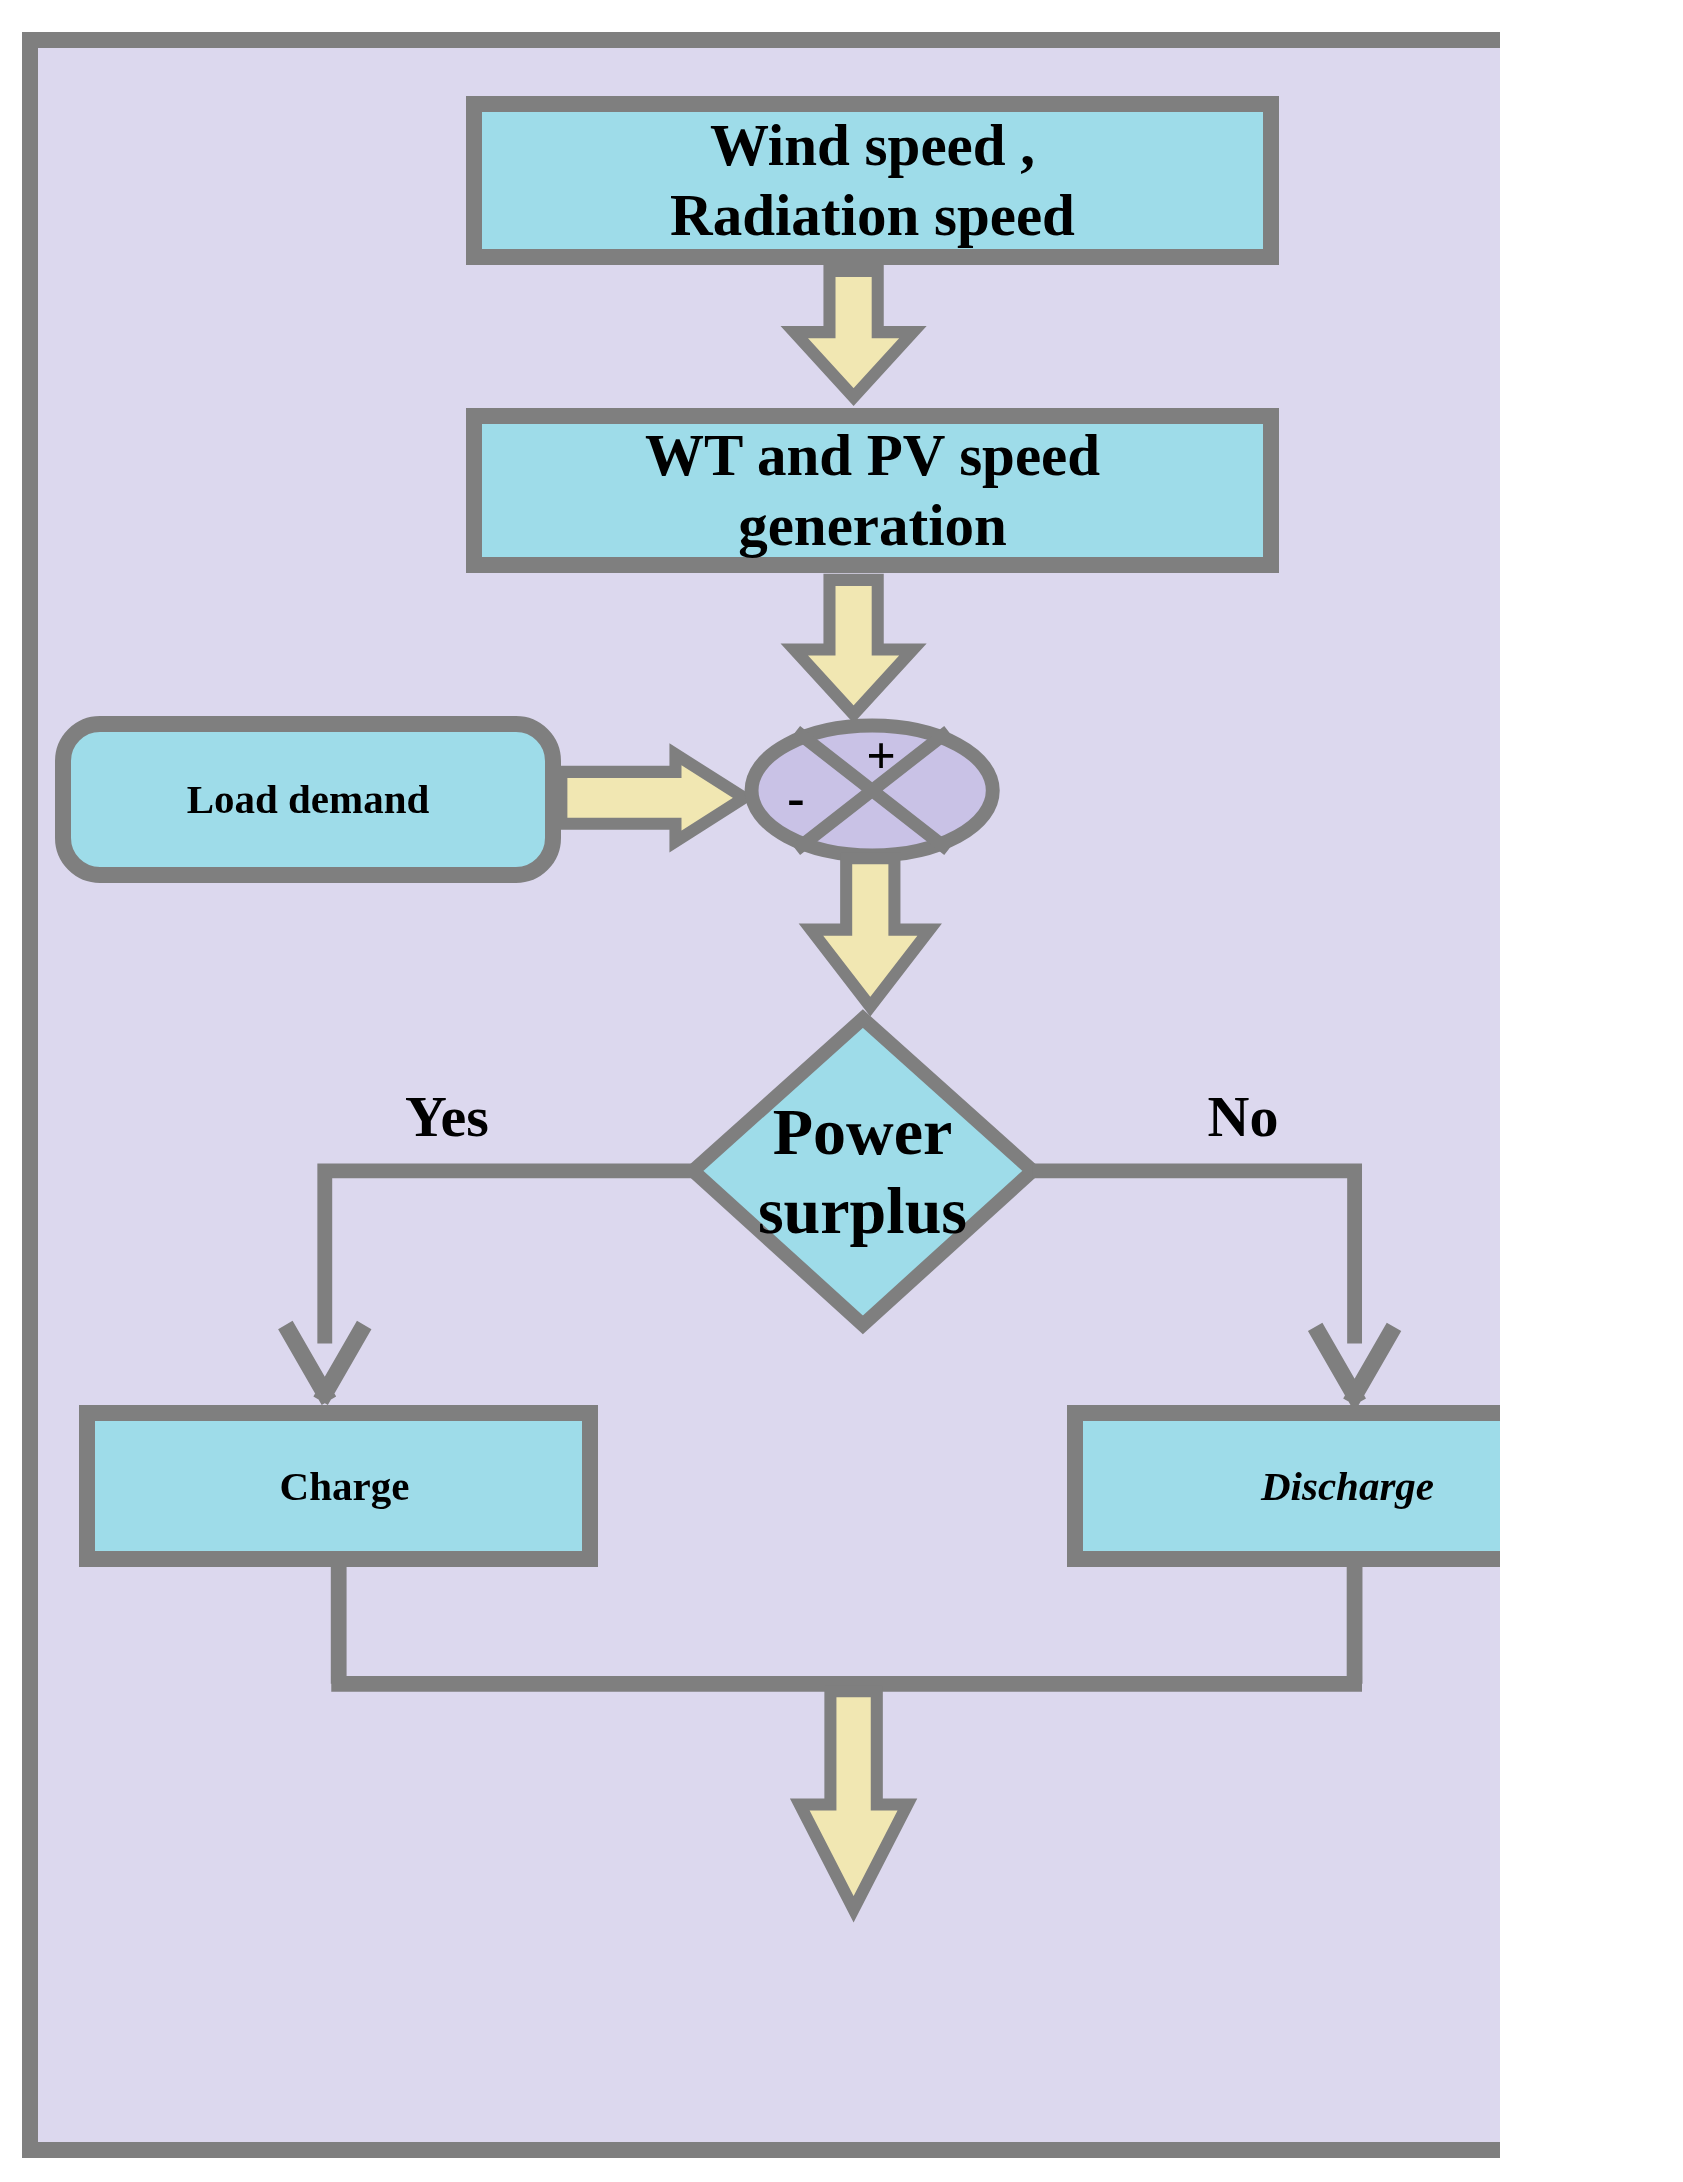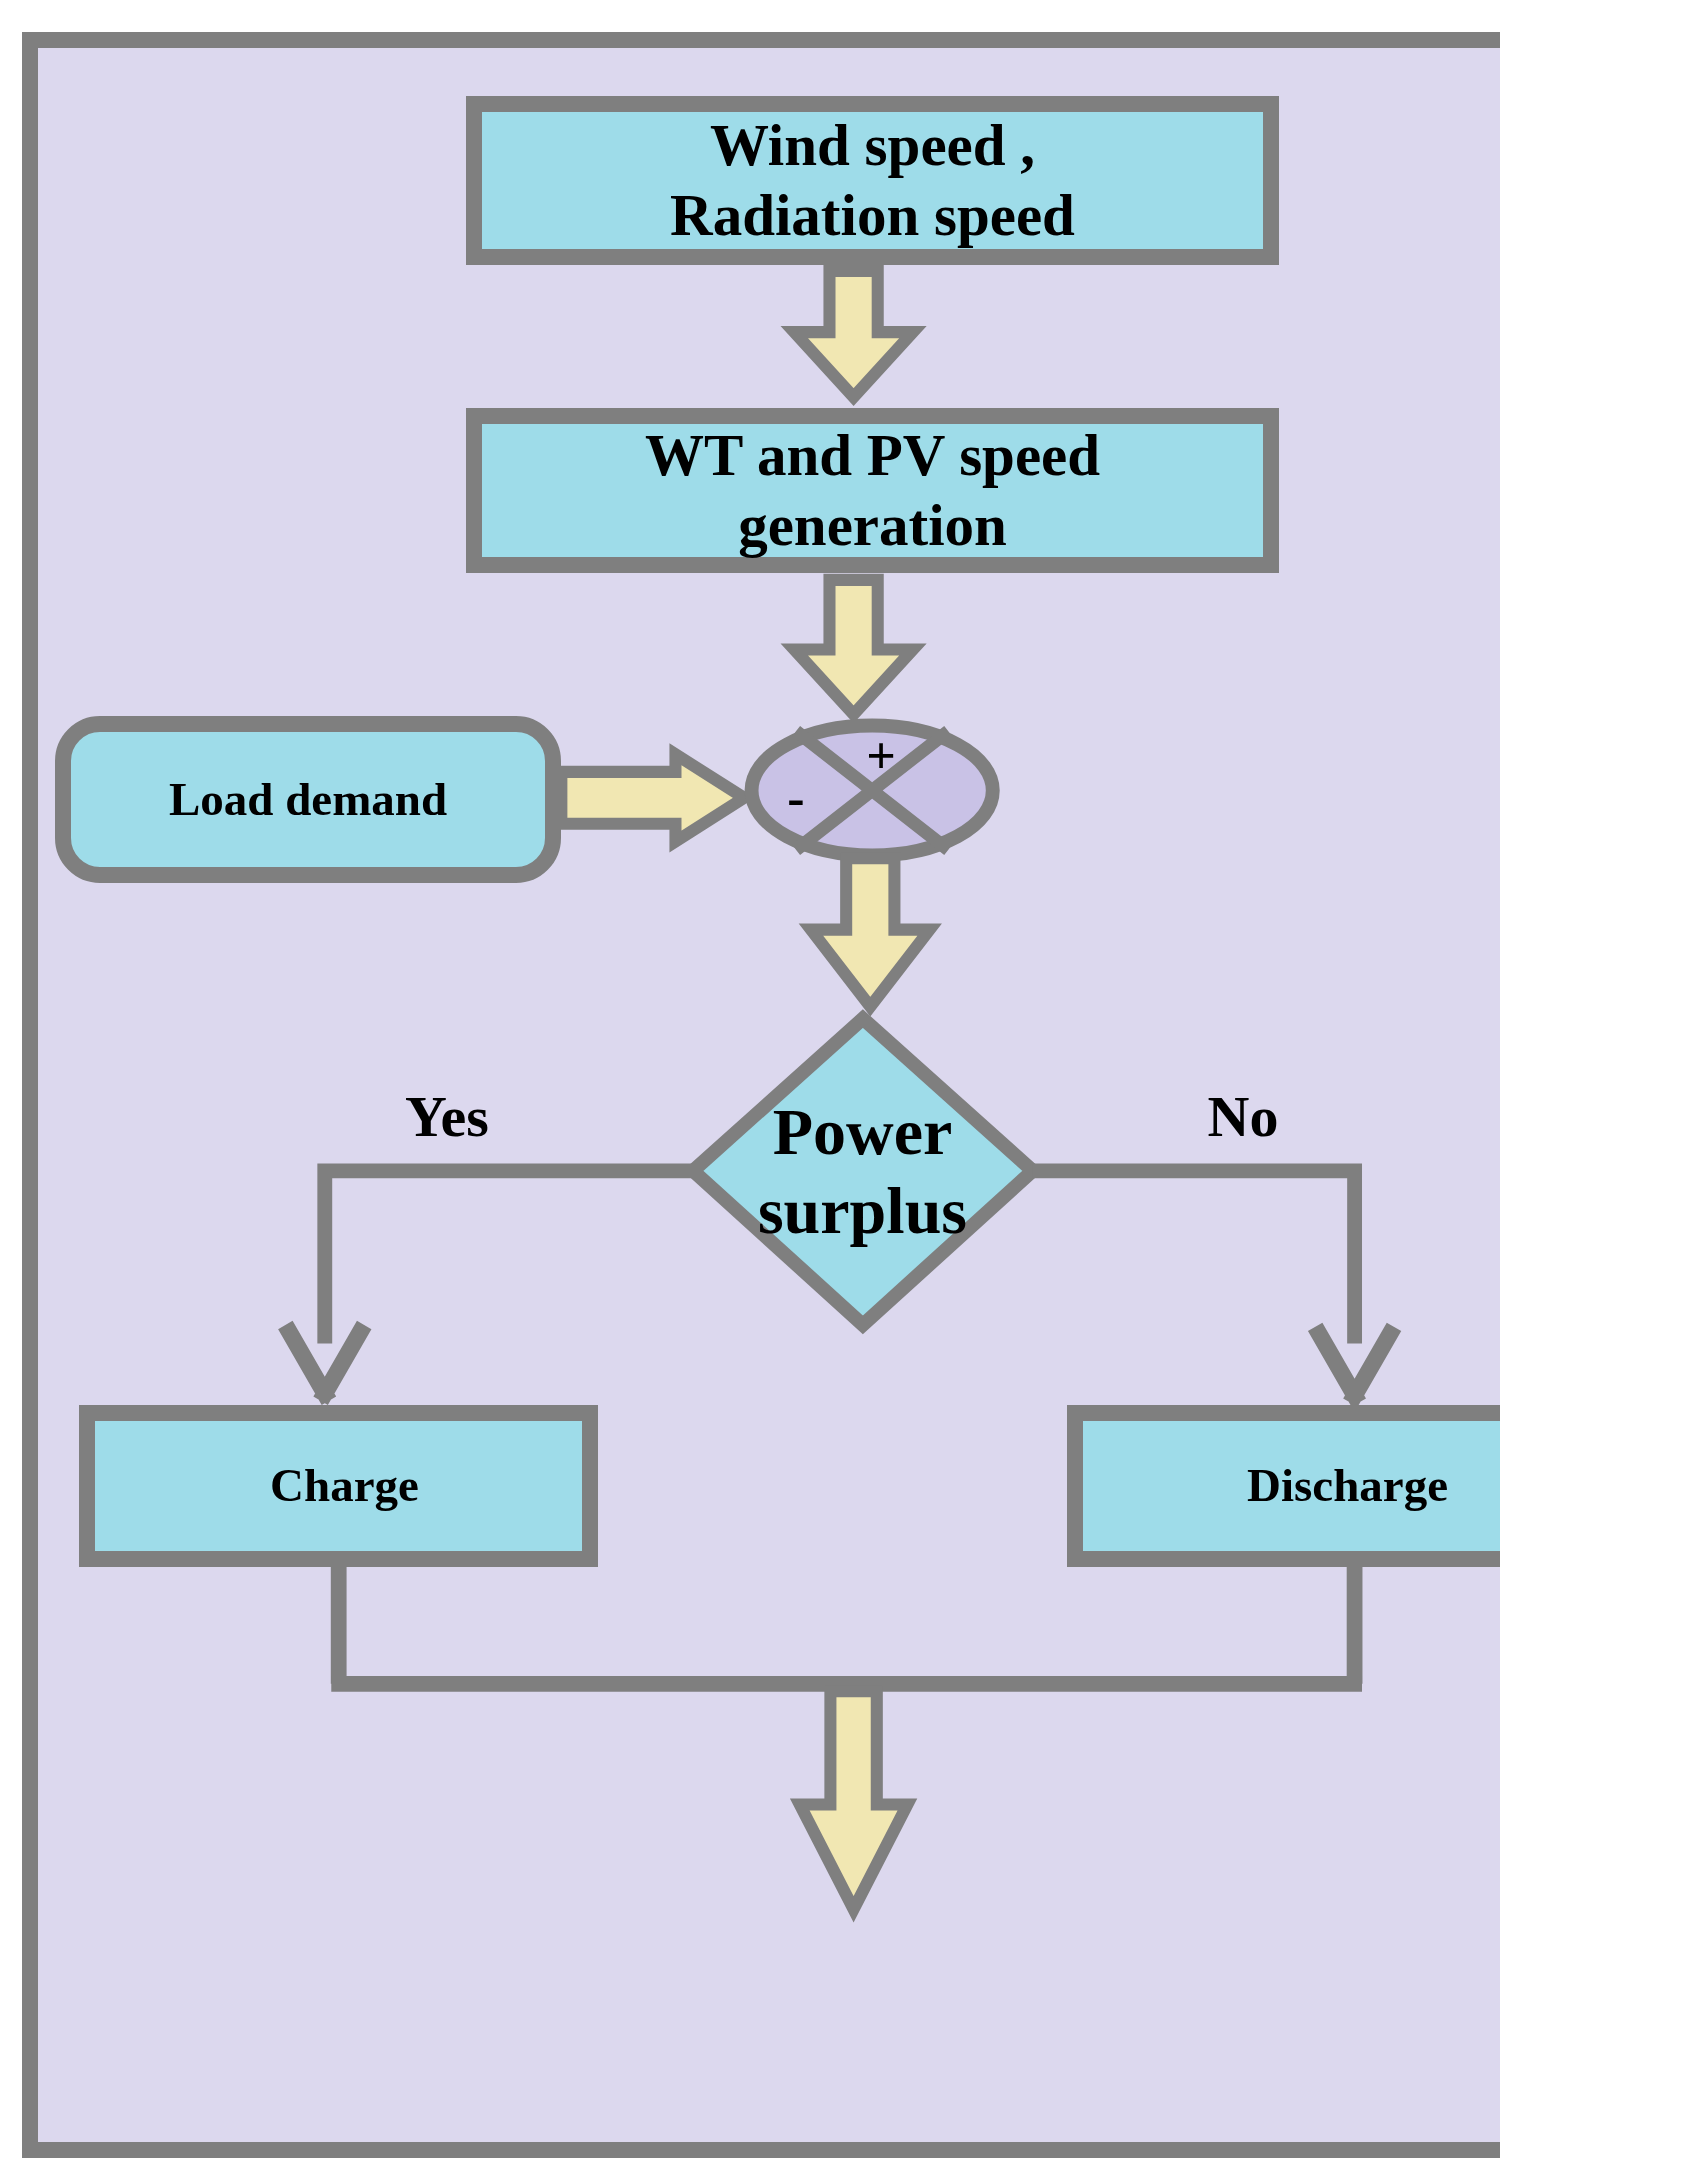--- a/index.html
+++ b/index.html
@@ -48,21 +48,21 @@
     justify-content: center;
   }
   .node-label {
     font-weight: bold;
     font-size: 59px;
     line-height: 1.18;
     color: var(--color-text);
     white-space: pre-line;
     text-align: center;
   }
-  .label-lg { font-size: 47px; }
+  .label-lg { font-size: 41px; }
   .overlay-label {
     position: absolute;
     display: flex;
     align-items: center;
     justify-content: center;
     font-weight: bold;
     color: var(--color-text);
     text-align: center;
   }
   .diamond-label { font-size: 66px; line-height: 1.2; white-space: pre-line; font-weight: bold; }
@@ -147,19 +147,19 @@
 surplus</div>
   </div>
 
   <div class="overlay-label branch-label" style="left:354px; top:1083px; width:186px; height:67px;">Yes</div>
   <div class="overlay-label branch-label" style="left:1150px; top:1083px; width:186px; height:67px;">No</div>
 
   <div class="node" style="left:79px; top:1405px; width:519px; height:162px;padding-left:12px;">
     <div class="node-label label-lg">Charge</div>
   </div>
 
-  <div class="node" style="left:1067px; top:1405px; width:561px; height:162px;">
+  <div class="node" style="left:1067px; top:1405px; width:561px; height:162px;font-style:italic;">
     <div class="node-label label-lg">Discharge</div>
   </div>
 
 
 </div>
 
 
 </body></html>

